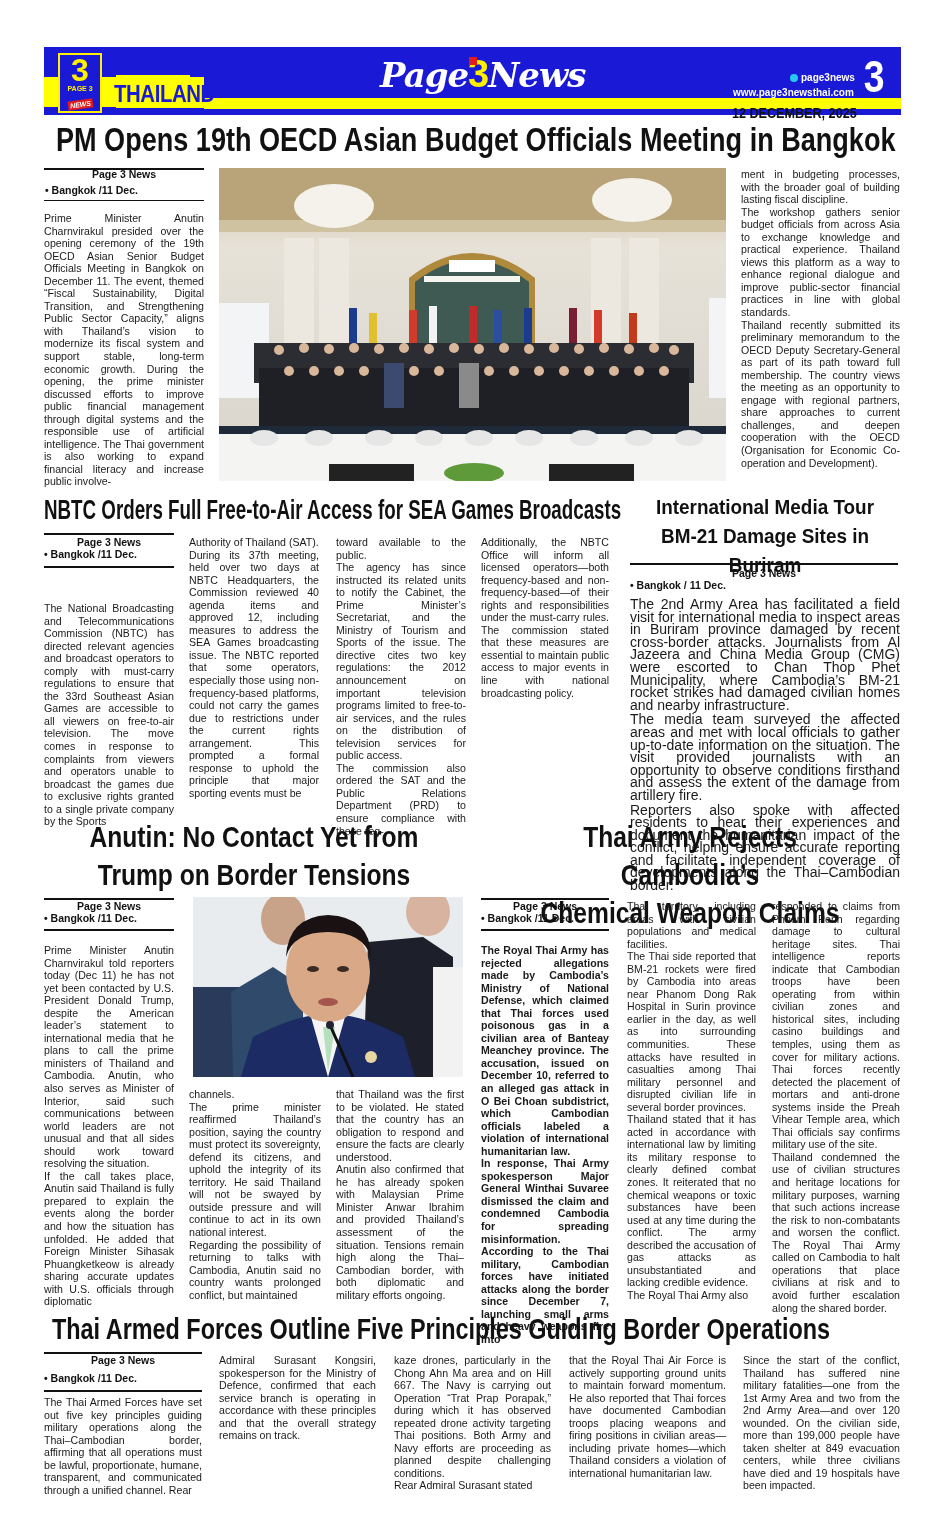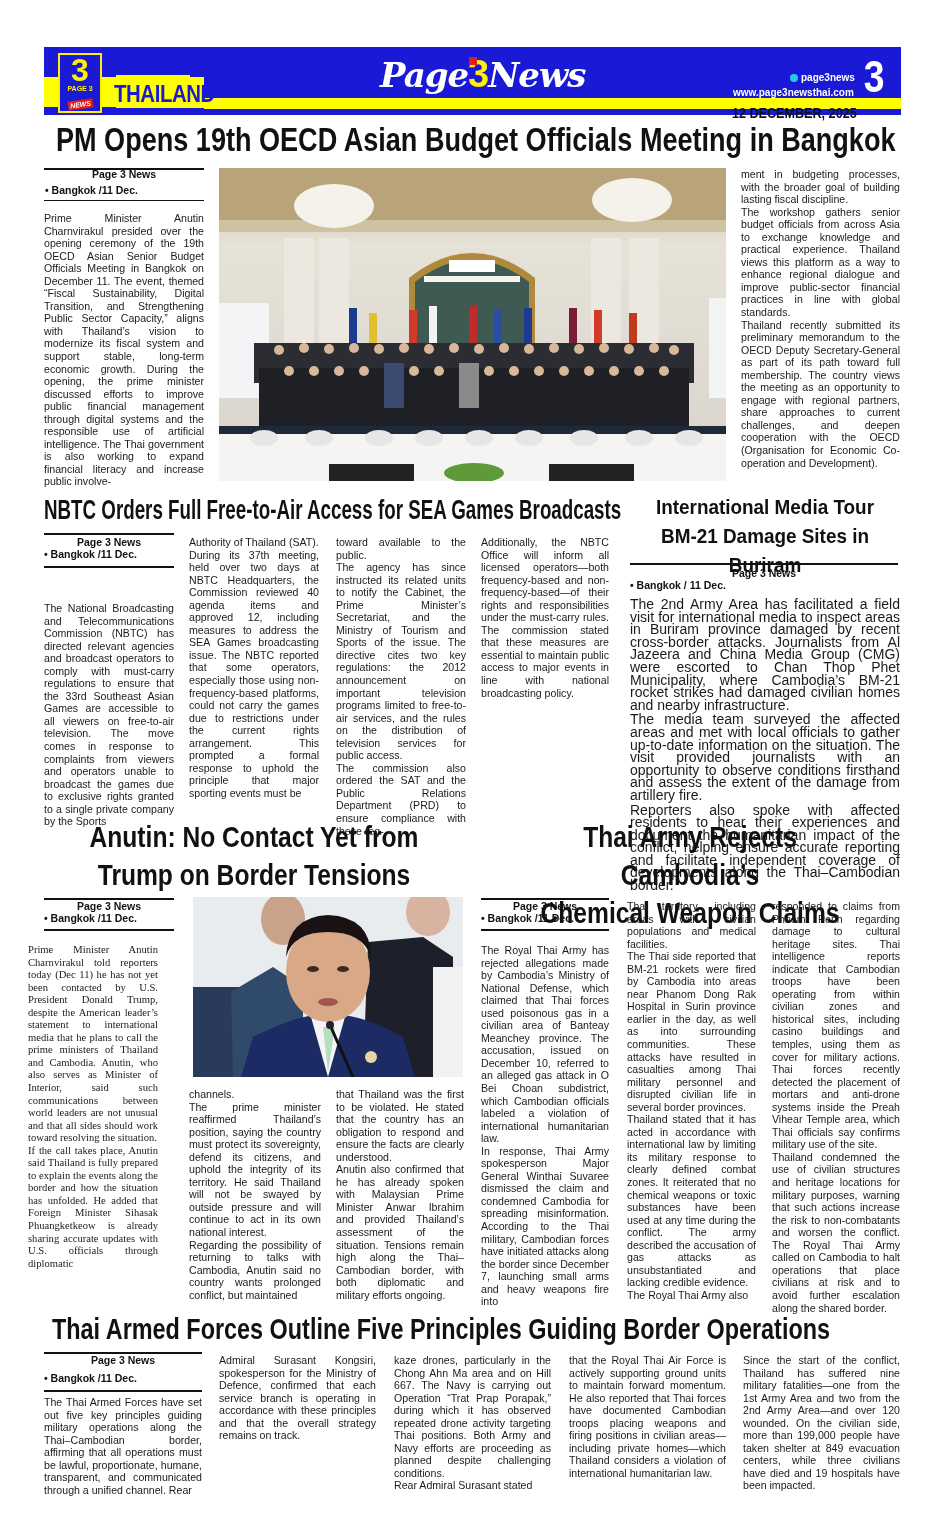--- a/index.html
+++ b/index.html
@@ -233,21 +233,21 @@
 <div class="abs hl hl-anutin">
   <div>Anutin: No Contact Yet from</div>
   <div>Trump on Border Tensions</div>
 </div>
 <div class="abs" style="left:44px;top:898px;width:130px;height:1.5px;background:#111;"></div>
 <div class="abs" style="left:44px;top:900px;width:130px;font-size:10.5px;font-weight:bold;">
   <div style="text-align:center;">Page 3 News</div>
   <div>• Bangkok /11 Dec.</div>
 </div>
 <div class="abs" style="left:44px;top:929px;width:130px;height:1.5px;background:#111;"></div>
-<div class="abs col" style="left:28px;top:944px;width:130px;font-family:Liberation Serif, serif;">
+<div class="abs col" style="left:44px;top:944px;width:130px;">
   <p>Prime Minister Anutin Charnvirakul told reporters today (Dec 11) he has not yet been contacted by U.S. President Donald Trump, despite the American leader’s statement to international media that he plans to call the prime ministers of Thailand and Cambodia. Anutin, who also serves as Minister of Interior, said such communications between world leaders are not unusual and that all sides should work toward resolving the situation.</p>
   <p>If the call takes place, Anutin said Thailand is fully prepared to explain the events along the border and how the situation has unfolded. He added that Foreign Minister Sihasak Phuangketkeow is already sharing accurate updates with U.S. officials through diplomatic</p>
 </div>
 
 <div class="abs photo" style="left:193px;top:897px;width:270px;height:180px;">
   <svg width="270" height="180" viewBox="0 0 270 180">
     <rect width="270" height="180" fill="#e9ecef"></rect>
     <rect x="0" y="90" width="50" height="90" fill="#2a3a5a"></rect>
     <path d="M38 95 L80 70 L110 90 L110 180 L40 180 Z" fill="#2f4a6a"></path>
     <ellipse cx="90" cy="22" rx="22" ry="26" fill="#c9a28a"></ellipse>
@@ -282,21 +282,21 @@
 <div class="abs hl hl-army">
   <div>Thai Army Rejects Cambodia’s</div>
   <div>Chemical Weapon Claims</div>
 </div>
 <div class="abs" style="left:481px;top:898px;width:128px;height:1.5px;background:#111;"></div>
 <div class="abs" style="left:481px;top:900px;width:128px;font-size:10.5px;font-weight:bold;">
   <div style="text-align:center;">Page 3 News</div>
   <div>• Bangkok /11 Dec.</div>
 </div>
 <div class="abs" style="left:481px;top:929px;width:128px;height:1.5px;background:#111;"></div>
-<div class="abs col" style="left:481px;top:944px;width:128px;">
+<div class="abs col" style="left:481px;top:944px;width:128px;font-weight:bold;">
   <p>The Royal Thai Army has rejected allegations made by Cambodia’s Ministry of National Defense, which claimed that Thai forces used poisonous gas in a civilian area of Banteay Meanchey province. The accusation, issued on December 10, referred to an alleged gas attack in O Bei Choan subdistrict, which Cambodian officials labeled a violation of international humanitarian law.</p>
   <p>In response, Thai Army spokesperson Major General Winthai Suvaree dismissed the claim and condemned Cambodia for spreading misinformation. According to the Thai military, Cambodian forces have initiated attacks along the border since December 7, launching small arms and heavy weapons fire into</p>
 </div>
 <div class="abs col" style="left:627px;top:900px;width:129px;">
   <p>Thai territory, including areas with civilian populations and medical facilities.</p>
   <p>The Thai side reported that BM-21 rockets were fired by Cambodia into areas near Phanom Dong Rak Hospital in Surin province earlier in the day, as well as into surrounding communities. These attacks have resulted in casualties among Thai military personnel and disrupted civilian life in several border provinces.</p>
   <p>Thailand stated that it has acted in accordance with international law by limiting its military response to clearly defined combat zones. It reiterated that no chemical weapons or toxic substances have been used at any time during the conflict. The army described the accusation of gas attacks as unsubstantiated and lacking credible evidence.</p>
   <p>The Royal Thai Army also</p>
 </div>
 <div class="abs col" style="left:772px;top:900px;width:128px;">

